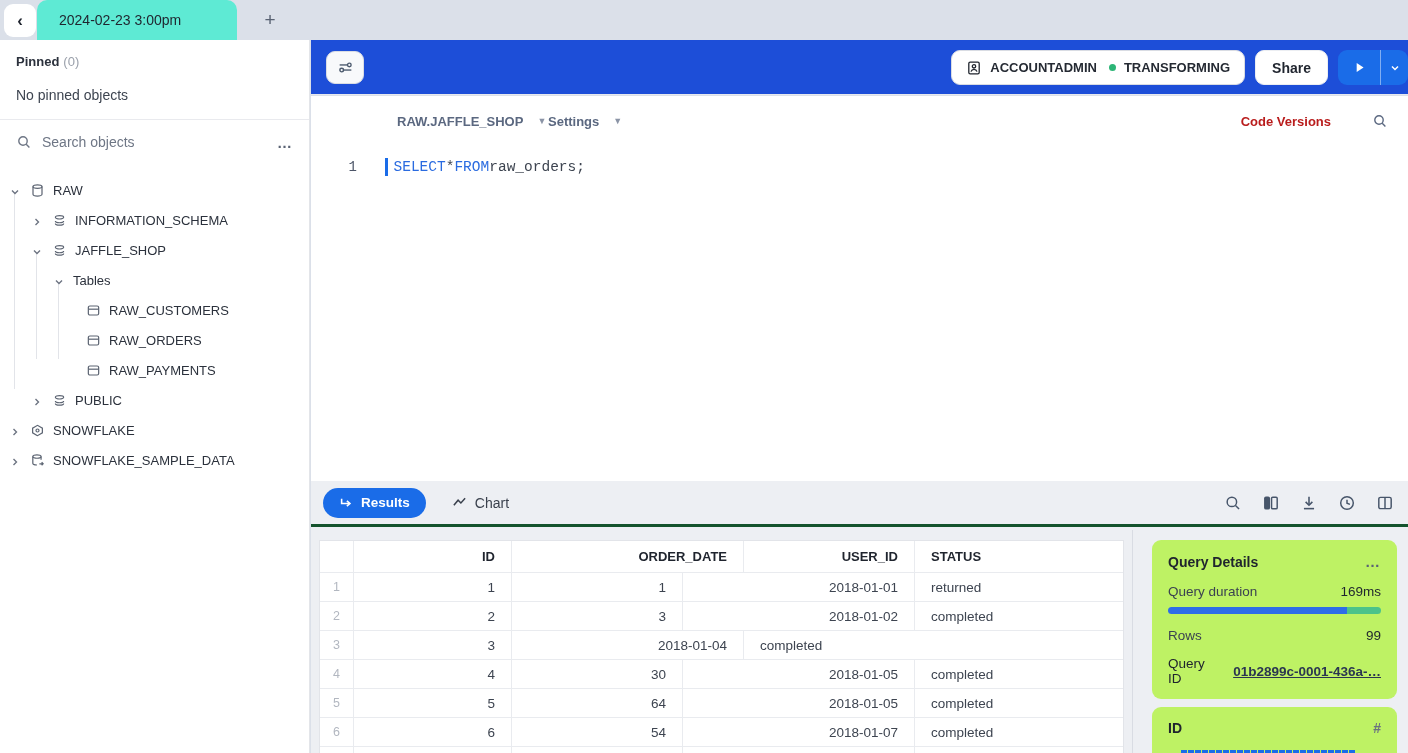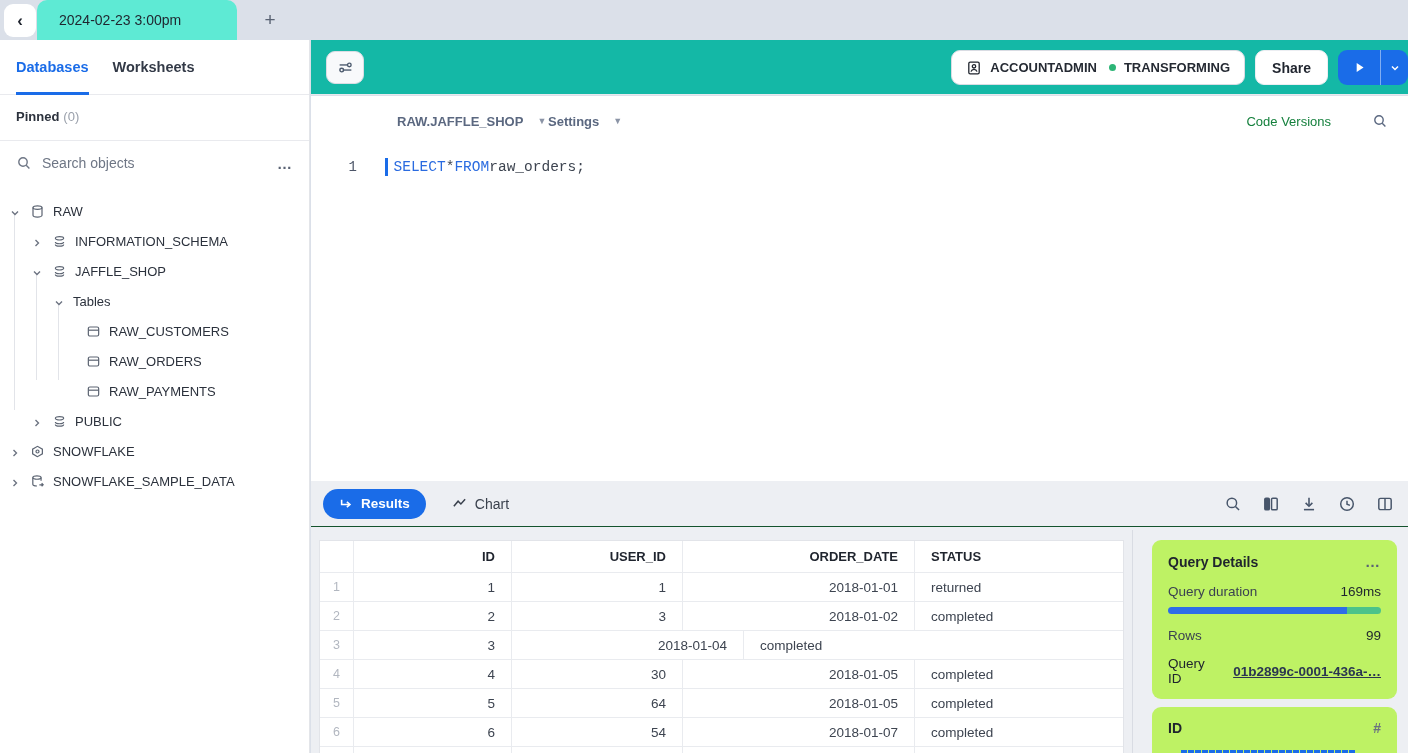--- a/index.html
+++ b/index.html
@@ -28,47 +28,47 @@
   .search-text { font-size:14px; color:#6e7685; flex:1; }
   .dots { color:#5a6374; font-size:15px; letter-spacing:1px; font-weight:700; cursor:pointer; }
   .tree { position:relative; padding-top:4px; }
   .tree-row { height:30px; display:flex; align-items:flex-end; gap:7px; font-size:13px; font-weight:500; color:#2b313c; cursor:pointer; position:relative; }
   .tree-row .chev { width:14px; display:flex; justify-content:center; color:#6b7280; }
   .tree-row .obj-ic { width:17px; display:flex; justify-content:center; color:#5d6573; }
   .lvl0 { padding-left:8px; } .lvl1 { padding-left:30px; } .lvl2 { padding-left:52px; } .lvl3 { padding-left:85px; }
   .guide { position:absolute; width:1px; background:#e2e4e9; }
 
   
-  .ws-header { position:absolute; left:311px; top:40px; width:1097px; height:55px; background:#14b8a6; border-bottom:1px solid #e7e9ee; }
+  .ws-header { position:absolute; left:311px; top:40px; width:1097px; height:55px; background:#1d4ed8; border-bottom:1px solid #e7e9ee; }
   .sliders-btn { position:absolute; left:15px; top:11px; width:38px; height:33px; background:#f8f9fb; border:1px solid #dadde4; border-radius:9px; display:flex; align-items:center; justify-content:center; color:#4c5a6e; cursor:pointer; }
   .hdr-right { position:absolute; right:0; top:10px; display:flex; align-items:center; gap:10px; }
   .ctx-pill { height:35px; background:#fff; border:1px solid #d9dce3; border-radius:9px; display:flex; align-items:center; padding:0 14px; gap:8px; cursor:pointer; }
   .ctx-pill .lbl { font-size:13px; font-weight:700; color:#252a33; }
   .gdot { width:7px; height:7px; border-radius:50%; margin-left:4px; }
   .share-btn { height:35px; background:#fff; border:1px solid #eceef2; border-radius:9px; display:flex; align-items:center; padding:0 16px; font-size:14px; font-weight:600; color:#1f242e; cursor:pointer; }
   .run-split { height:35px; display:flex; border-radius:9px; overflow:hidden; }
   .run-play { width:42px; display:flex; align-items:center; justify-content:center; cursor:pointer; }
   .run-caret { width:28px; display:flex; align-items:center; justify-content:center; border-left:1px solid rgba(255,255,255,.45); cursor:pointer; color:#fff; }
 
   
   .editor { position:absolute; left:311px; top:96px; width:1097px; height:385px; background:#fff; }
   .ed-toolbar { height:50px; display:flex; align-items:center; position:relative; }
   .ed-dd { display:flex; align-items:center; gap:14px; font-size:13px; font-weight:600; color:#5b6880; cursor:pointer; }
   .dd-ctx { position:absolute; left:86px; } .dd-settings { position:absolute; left:237px; }
-  .code-versions { position:absolute; right:77px; font-size:13px; font-weight:400; color:#15803d; cursor:pointer; }
+  .code-versions { position:absolute; right:77px; font-size:13px; font-weight:700; color:#b91c1c; cursor:pointer; }
   .ed-search { position:absolute; right:20px; color:#5b6880; cursor:pointer; }
   .caret-glyph { font-size:9px; color:#8b94a6; }
   .code-line { display:flex; align-items:center; height:22px; margin-top:10px; font-family:"Liberation Mono","DejaVu Sans Mono",monospace; font-size:14.5px; }
   .gutter { width:60px; text-align:right; padding-right:14px; color:#4c5568; font-size:14px; }
   .cursor-bar { width:2.5px; height:18px; background:#1a6ce8; margin-left:14px; margin-right:6px; }
   .tok-kw { color:#2a6be0; } .tok-plain { color:#3d4450; }
 
   
   .results { position:absolute; left:311px; top:481px; width:1097px; height:272px; background:#edeff3; }
-  .res-toolbar { height:46px; display:flex; align-items:center; padding-left:12px; border-bottom:1px solid #14532d; position:relative; }
+  .res-toolbar { height:46px; display:flex; align-items:center; padding-left:12px; border-bottom:3px solid #14532d; position:relative; }
   .results-pill { height:30px; background:#1a6ce8; color:#fff; border-radius:16px; display:flex; align-items:center; gap:8px; padding:0 16px; font-size:13.5px; font-weight:700; cursor:pointer; }
   .chart-tab { display:flex; align-items:center; gap:8px; margin-left:26px; font-size:14px; font-weight:500; color:#3a414d; cursor:pointer; }
   .res-icons { position:absolute; right:14px; display:flex; align-items:center; gap:20px; color:#47556a; }
   .res-icons .ric { cursor:pointer; display:flex; }
 
   .res-table { position:absolute; left:8px; top:59px; width:805px; background:#fff; border:1px solid #e2e4e9; font-size:13.5px; }
   .trow { display:flex; height:29px; border-top:1px solid #e9ebef; }
   .trow.head { height:31px; border-top:none; font-weight:700; font-size:13px; color:#1f242e; }
   .tcell { display:flex; align-items:center; border-left:1px solid #e9ebef; padding:0 16px; color:#3d4450; }
   .trow .tcell:first-child { border-left:none; }
@@ -106,28 +106,25 @@
     </div>
   <div class="ws-tab">
       <span>2024-02-23 3:00pm</span>
     </div>
   <div class="add-tab">
       <span>+</span>
     </div>
 </div>
 
 <div class="sidebar">
-  <div class="side-tabs">
-    <div class="side-tab active">Databases</div>
-    <div class="side-tab">Worksheets</div>
-  </div>
 
   <div class="pinned-row">
     <span class="pinned-label">Pinned</span><span class="pinned-count">(0)</span>
   </div>
+  <div class="no-pinned">No pinned objects</div>
   <div class="side-divider"></div>
 
   <div class="search-row">
     <span>
       <svg width="16" height="16" viewBox="0 0 16 16" fill="none" stroke="currentColor" stroke-width="1.4">
           <circle cx="7" cy="7" r="4.2"></circle>
           <line x1="10.2" y1="10.2" x2="13.4" y2="13.4"></line>
         </svg>
     </span>
     <span class="search-text">Search objects</span>
@@ -389,22 +386,22 @@
             <line x1="8" y1="3" x2="8" y2="13"></line>
           </svg>
         </span>
     </div>
   </div>
 
   <div class="res-table">
     <div class="trow head">
       <div class="tcell c-num"></div>
       <div class="tcell c-id">ID</div>
+      <div class="tcell c-date">ORDER_DATE</div>
       <div class="tcell c-user">USER_ID</div>
-      <div class="tcell c-date">ORDER_DATE</div>
       <div class="tcell c-status">STATUS</div>
     </div>
     <div class="trow">
       <div class="tcell c-num">1</div>
       <div class="tcell c-id">1</div>
       <div class="tcell c-user">1</div>
       <div class="tcell c-date">2018-01-01</div>
       <div class="tcell c-status">returned</div>
     </div>
     <div class="trow">

